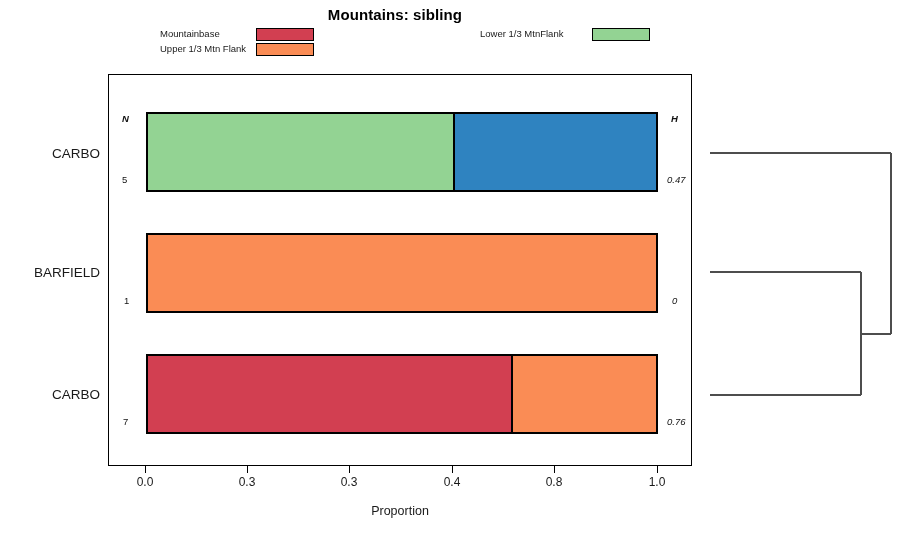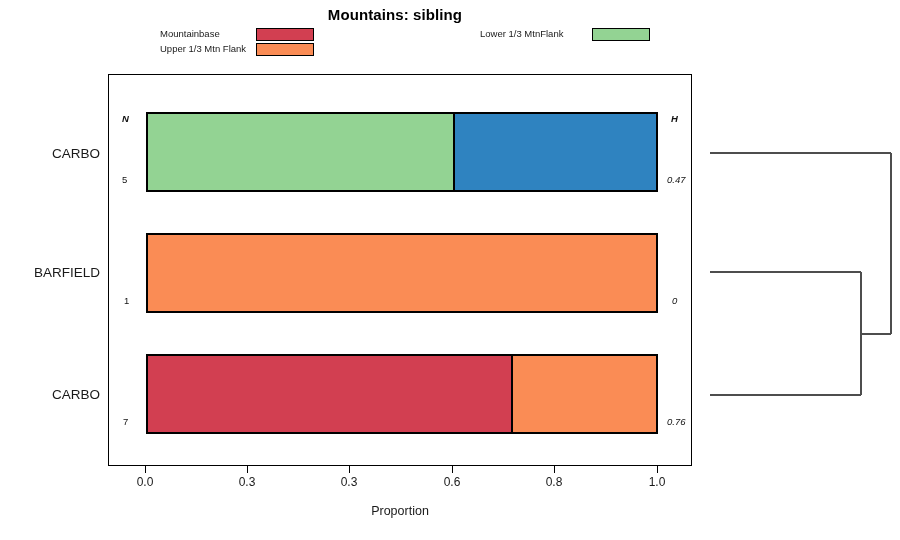--- a/index.html
+++ b/index.html
@@ -259,21 +259,21 @@
     <div class="tick-mark" style="left:37px"></div>
     <div class="tick-mark" style="left:139px"></div>
     <div class="tick-mark" style="left:241px"></div>
     <div class="tick-mark" style="left:344px"></div>
     <div class="tick-mark" style="left:446px"></div>
     <div class="tick-mark" style="left:549px"></div>
 
     <div class="tick-label" style="left:37px">0.0</div>
     <div class="tick-label" style="left:139px">0.3</div>
     <div class="tick-label" style="left:241px">0.3</div>
-    <div class="tick-label" style="left:344px">0.6</div>
+    <div class="tick-label" style="left:344px">0.4</div>
     <div class="tick-label" style="left:446px">0.8</div>
     <div class="tick-label" style="left:549px">1.0</div>
   </div>
 
   <div id="x-axis-title">Proportion</div>
 
   <div id="dendrogram">
     <svg width="200" height="392" viewBox="0 0 200 392">
       <g fill="none" stroke="#4d4d4d" stroke-width="1.6" shape-rendering="crispEdges">
 

